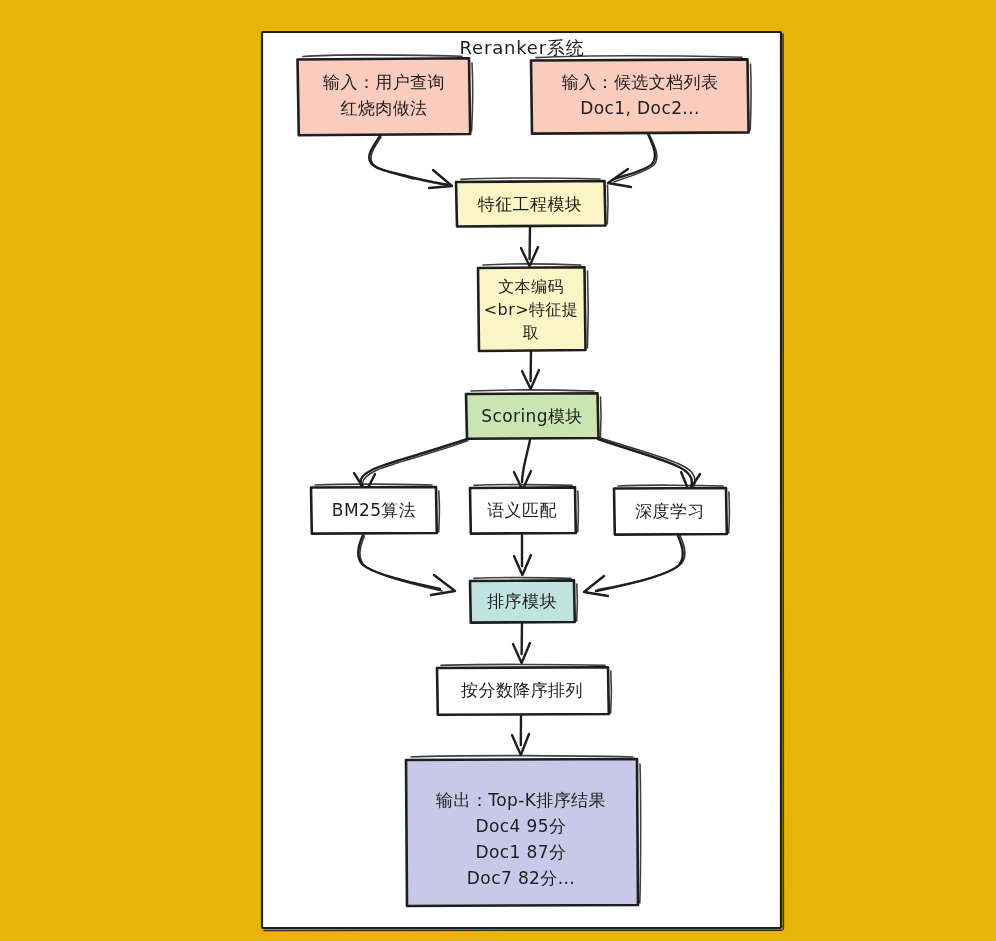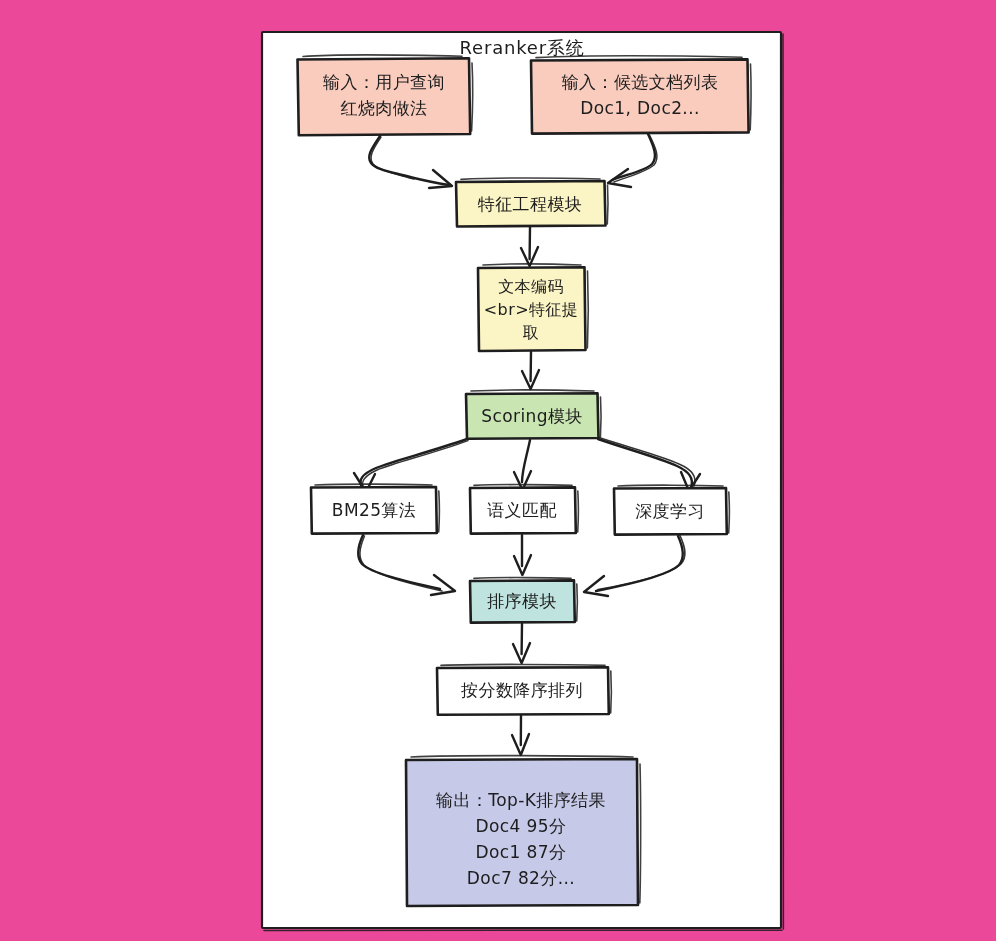--- a/index.html
+++ b/index.html
@@ -10,21 +10,21 @@
   body {
     width: 996px;
     height: 941px;
     font-family: "DejaVu Sans", sans-serif;
     overflow: hidden;
   }
   #stage {
     position: relative;
     width: 996px;
     height: 941px;
-    background: #ec4899;
+    background: #eab308;
   }
   svg#diagram {
     position: absolute;
     top: 0;
     left: 0;
     width: 996px;
     height: 941px;
     display: block;
   }
   .node-text {

